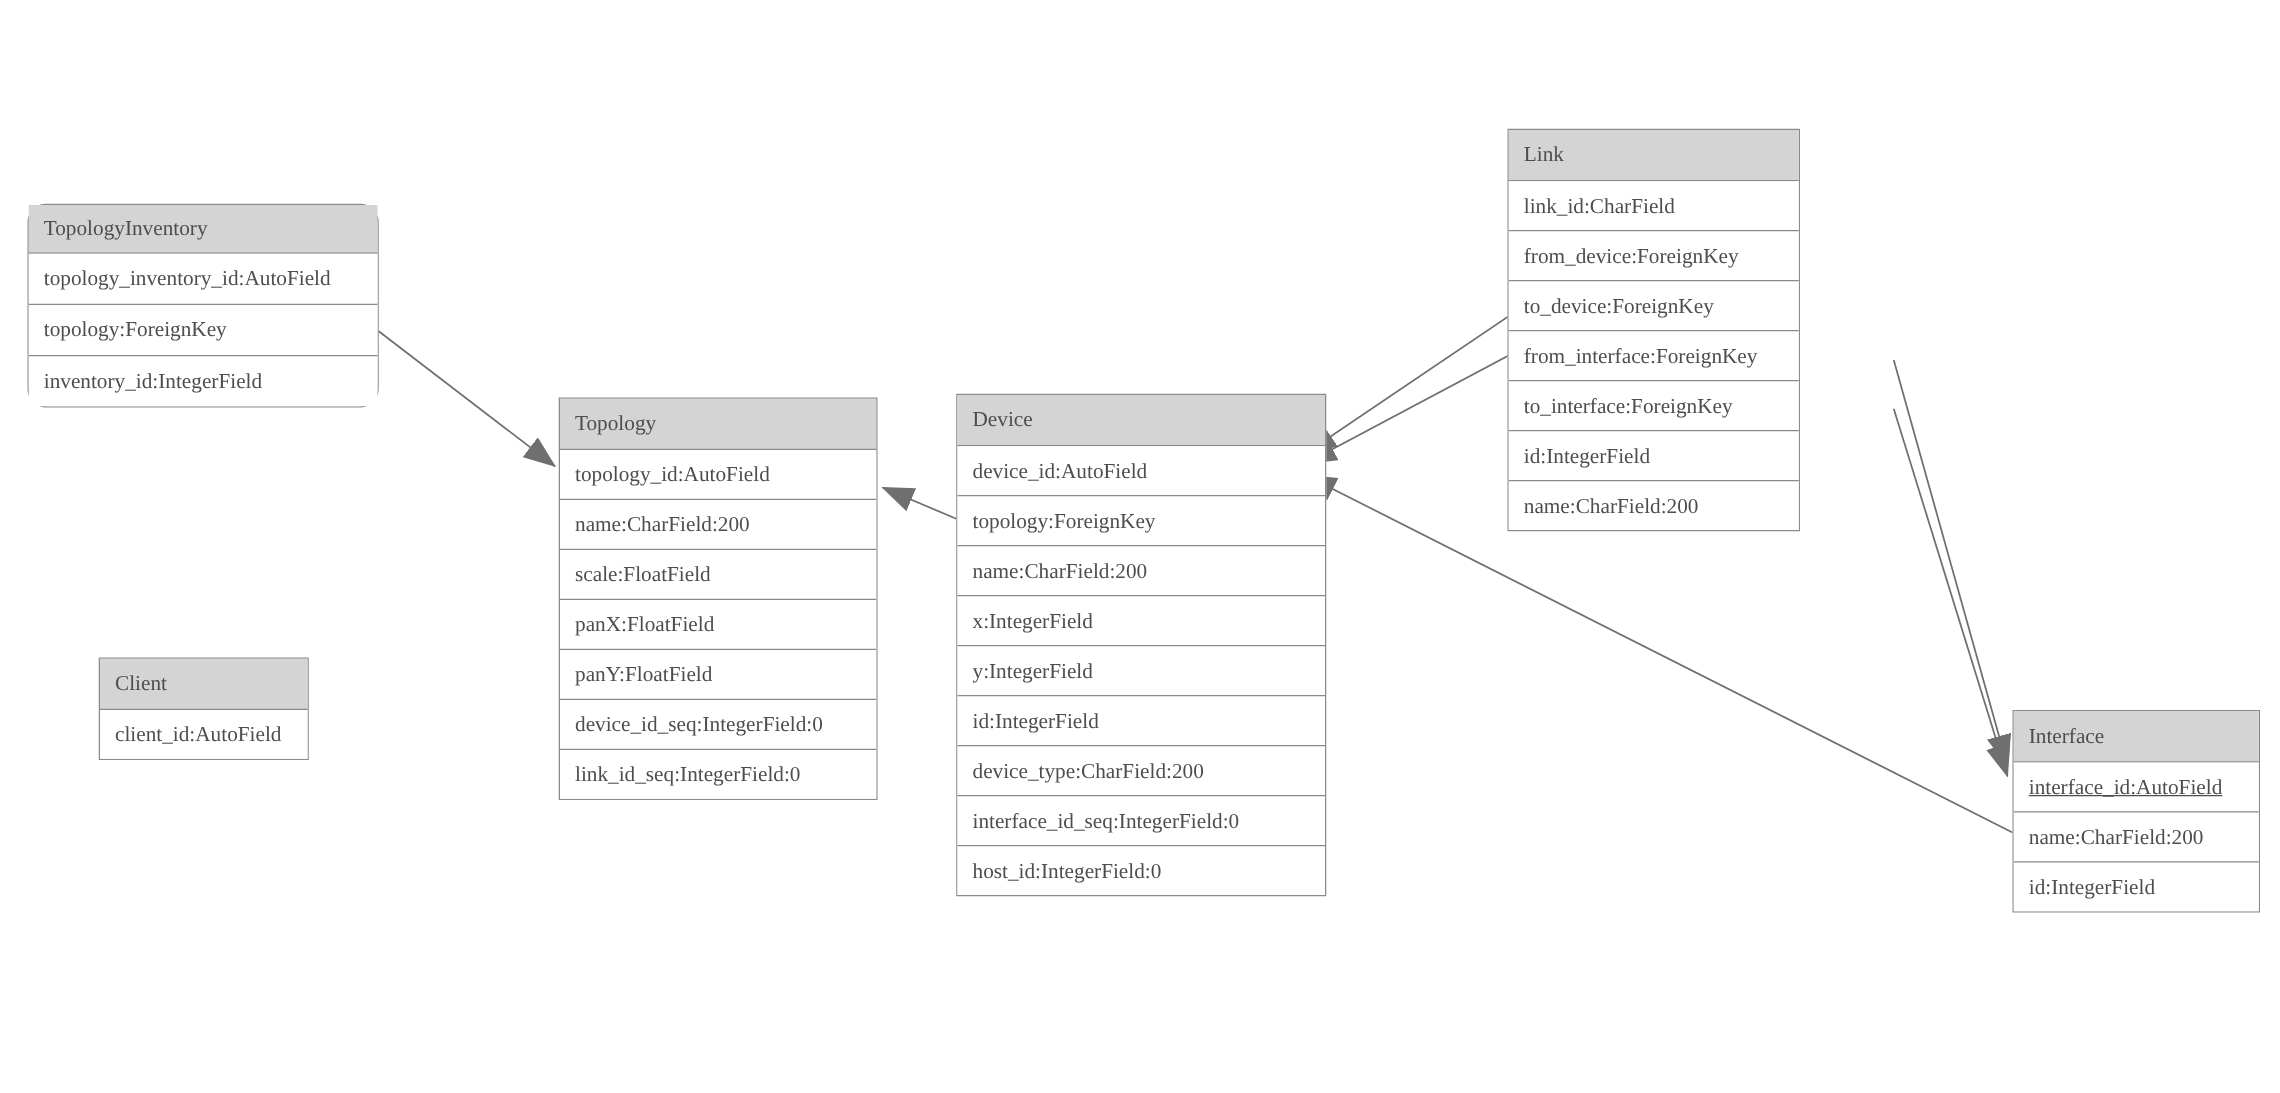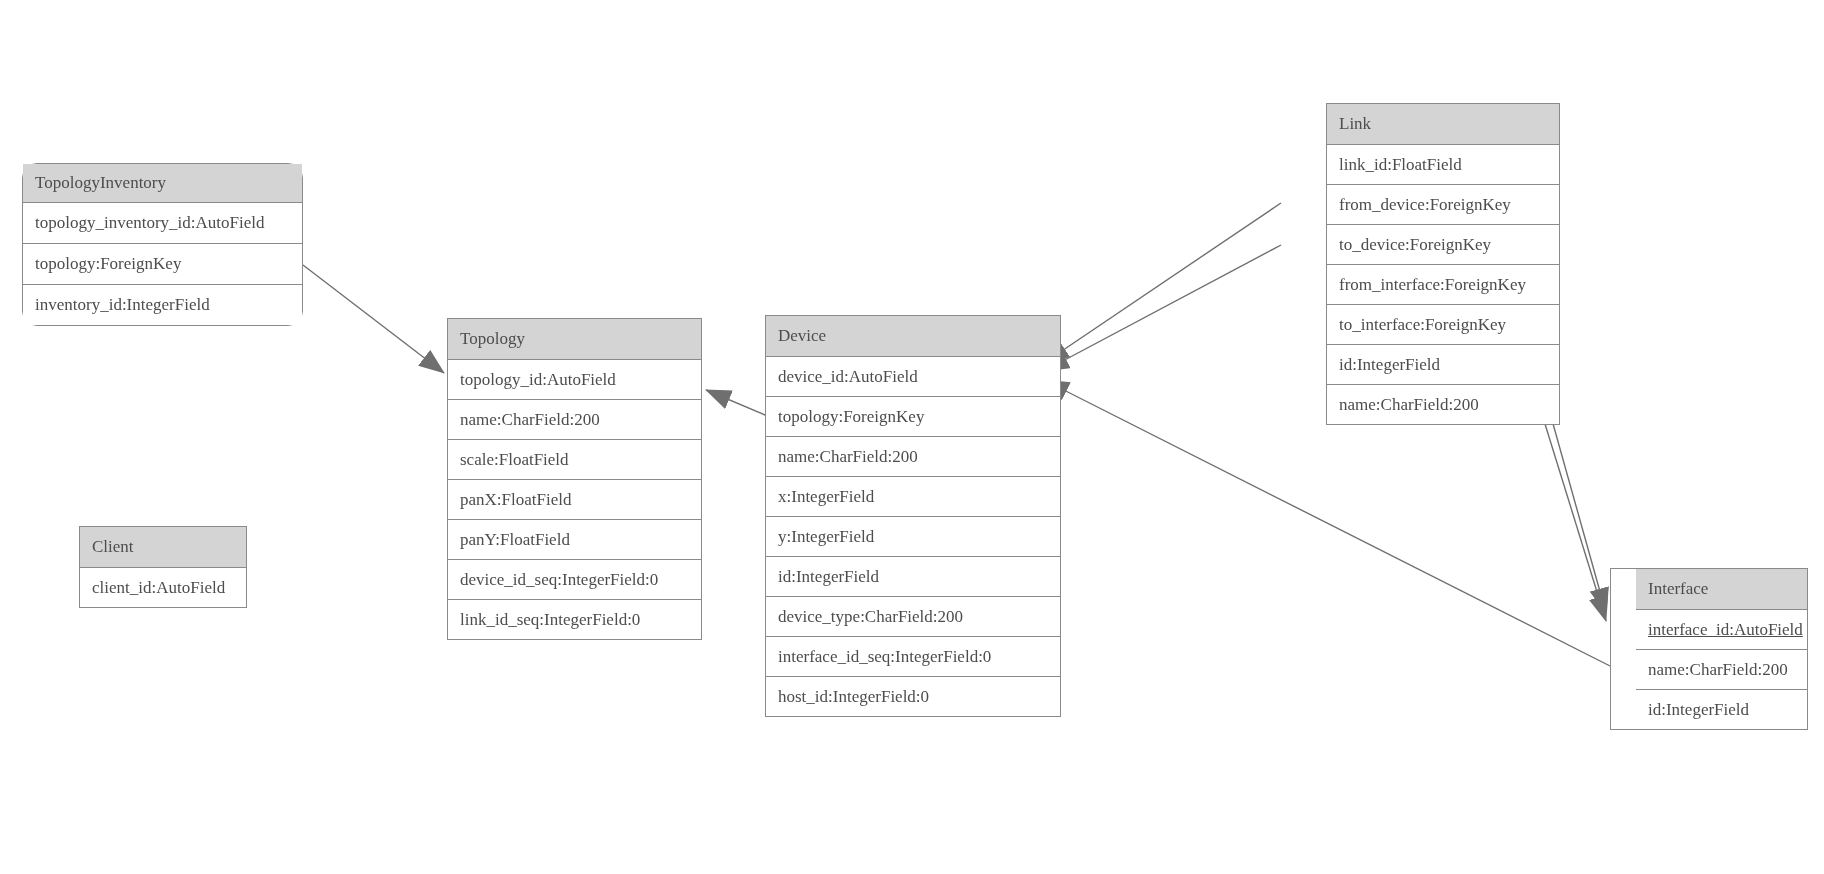--- a/index.html
+++ b/index.html
@@ -94,30 +94,30 @@
         <div class="entity-row" style="height: 39px; line-height: 39px;">device_id:AutoField</div>
         <div class="entity-row" style="height: 39px; line-height: 39px;">topology:ForeignKey</div>
         <div class="entity-row" style="height: 39px; line-height: 39px;">name:CharField:200</div>
         <div class="entity-row" style="height: 39px; line-height: 39px;">x:IntegerField</div>
         <div class="entity-row" style="height: 39px; line-height: 39px;">y:IntegerField</div>
         <div class="entity-row" style="height: 39px; line-height: 39px;">id:IntegerField</div>
         <div class="entity-row" style="height: 39px; line-height: 39px;">device_type:CharField:200</div>
         <div class="entity-row" style="height: 39px; line-height: 39px;">interface_id_seq:IntegerField:0</div>
         <div class="entity-row" style="height: 39px; line-height: 39px;">host_id:IntegerField:0</div>
       </div>
-      <div class="entity" style="left: 1326px; top: 103px; width: 234px;">
+      <div class="entity" style="left: 1206px; top: 103px; width: 234px;">
         <div class="entity-header" style="height: 40px; line-height: 40px;">Link</div>
-        <div class="entity-row" style="height: 39px; line-height: 39px;">link_id:FloatField</div>
+        <div class="entity-row" style="height: 39px; line-height: 39px;">link_id:CharField</div>
         <div class="entity-row" style="height: 39px; line-height: 39px;">from_device:ForeignKey</div>
         <div class="entity-row" style="height: 39px; line-height: 39px;">to_device:ForeignKey</div>
         <div class="entity-row" style="height: 39px; line-height: 39px;">from_interface:ForeignKey</div>
         <div class="entity-row" style="height: 39px; line-height: 39px;">to_interface:ForeignKey</div>
         <div class="entity-row" style="height: 39px; line-height: 39px;">id:IntegerField</div>
         <div class="entity-row" style="height: 39px; line-height: 39px;">name:CharField:200</div>
       </div>
-      <div class="entity" style="left: 1610px; top: 568px; width: 198px; padding-left: 25px;">
+      <div class="entity" style="left: 1610px; top: 568px; width: 198px;">
         <div class="entity-header" style="height: 40px; line-height: 40px;">Interface</div>
         <div class="entity-row" style="height: 39px; line-height: 39px; text-decoration: underline;">interface_id:AutoField</div>
         <div class="entity-row" style="height: 39px; line-height: 39px;">name:CharField:200</div>
         <div class="entity-row" style="height: 39px; line-height: 39px;">id:IntegerField</div>
       </div>
     </div>
 </div>
 
 </body></html>

